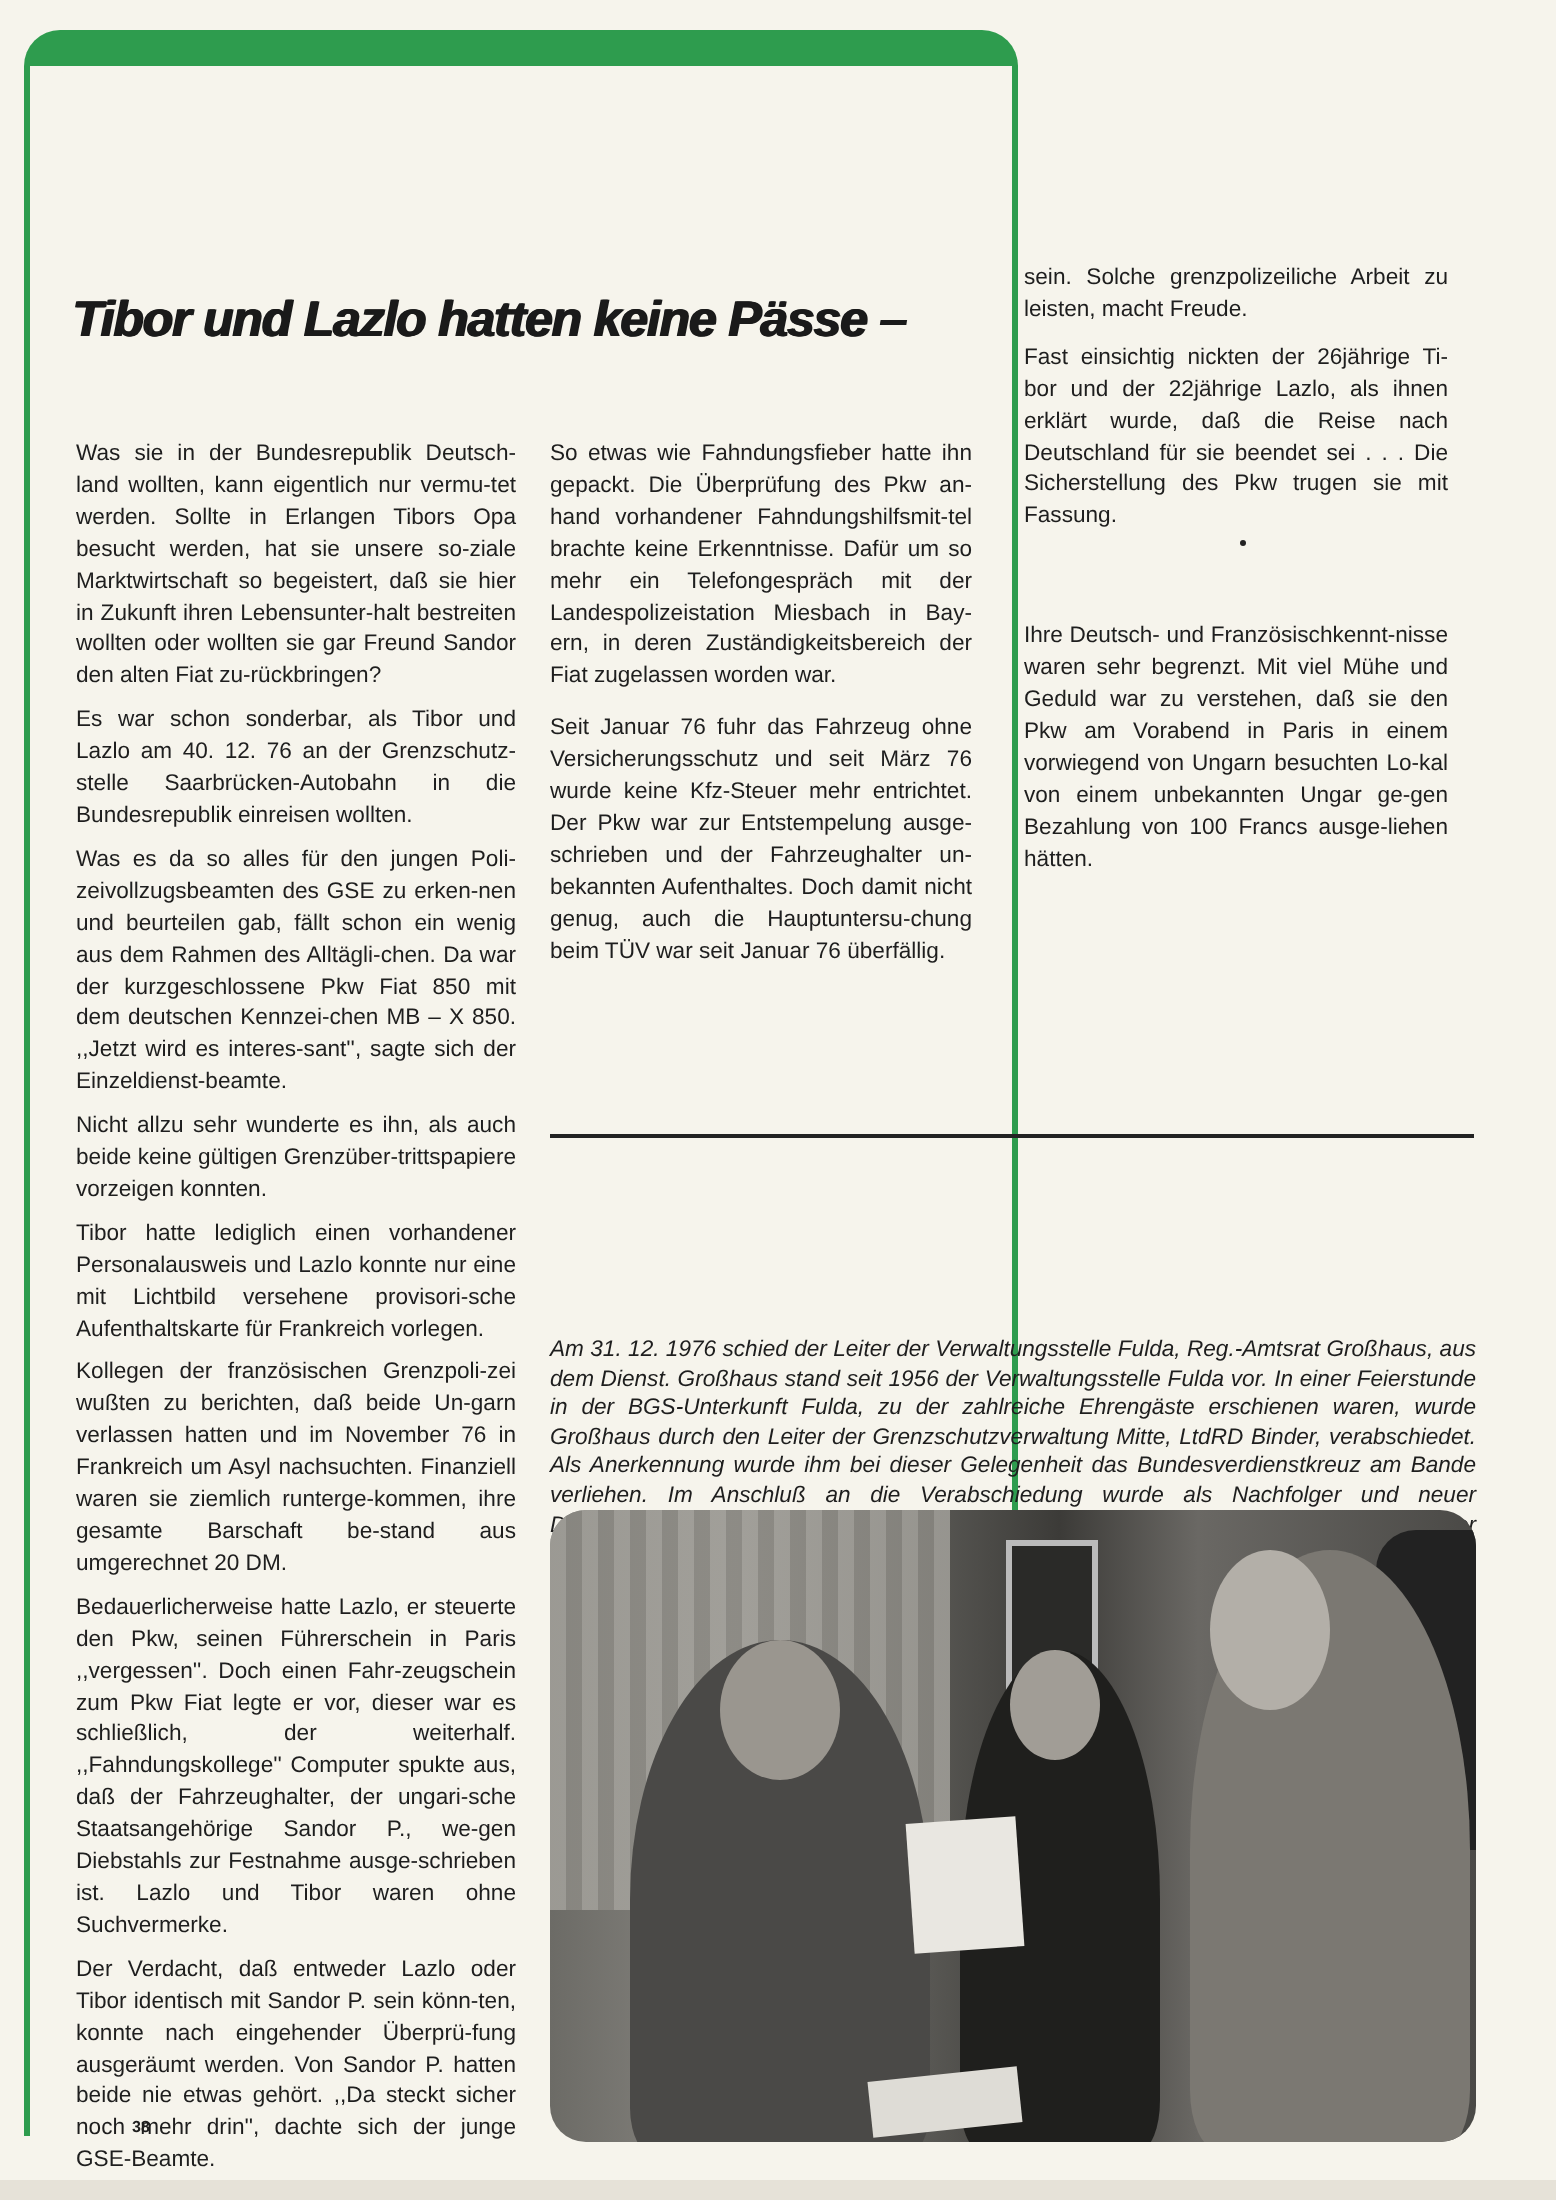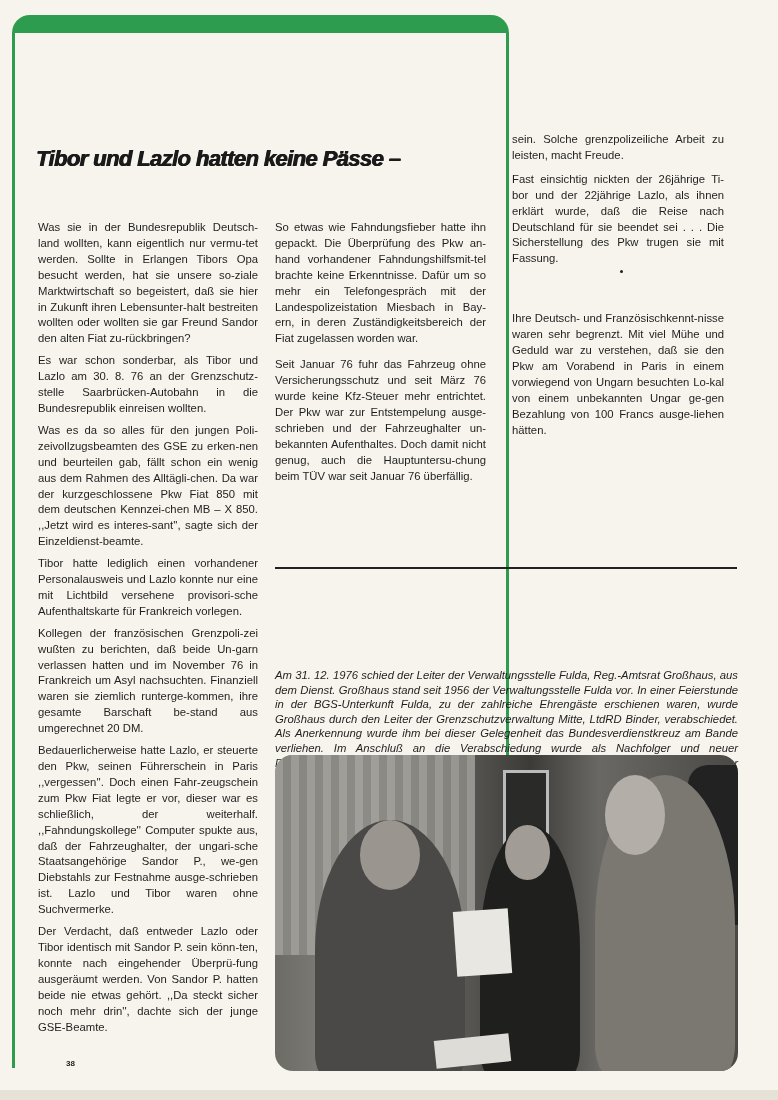--- a/index.html
+++ b/index.html
@@ -17,21 +17,21 @@
     position: absolute; left: 22px; top: 33px; width: 485px; height: 20px;
     background: #f6f4ec; border-radius: 22px 22px 0 0;
   }
   .green-left { position: absolute; left: 12px; top: 33px; width: 3px; height: 1035px; background: #2e9c4e; }
   .green-right { position: absolute; left: 506px; top: 33px; width: 3px; height: 1035px; background: #2e9c4e; }
   .bottom-shade { position:absolute; left:0; top:1090px; width:778px; height:10px; background:#e6e2d8; }
 
   .headline {
     position: absolute; left: 36px; top: 130px; width: 470px;
     font-family: "Liberation Sans", sans-serif; font-weight: bold; font-style: italic;
-    font-size: 22px; line-height: 27px; color: #1a1a1a; letter-spacing: -0.6px;
+    font-size: 25px; line-height: 27px; color: #1a1a1a; letter-spacing: -0.6px;
     text-shadow: 0.6px 0 0 #1a1a1a, -0.3px 0 0 #1a1a1a;
   }
   .col {
     position: absolute; font-size: 11.3px; line-height: 15.9px; text-align: justify;
     hyphens: manual;
   }
   .col p { margin: 0 12px 6px 0; }
   .col1 { left: 38px; top: 220px; width: 232px; }
   .col2 { left: 275px; top: 220px; width: 223px; }
   .col3 { left: 512px; top: 132px; width: 224px; }
@@ -77,22 +77,23 @@
 <div class="green-left"></div>
 <div class="green-right"></div>
 <div class="bottom-shade"></div>
 
 <h1 class="headline">
   <div>Tibor und Lazlo hatten keine Pässe –</div>
 </h1>
 
 <div class="col col1">
   <p>Was sie in der Bundesrepublik Deutsch-land wollten, kann eigentlich nur vermu-tet werden. Sollte in Erlangen Tibors Opa besucht werden, hat sie unsere so-ziale Marktwirtschaft so begeistert, daß sie hier in Zukunft ihren Lebensunter-halt bestreiten wollten oder wollten sie gar Freund Sandor den alten Fiat zu-rückbringen?</p>
-  <p>Es war schon sonderbar, als Tibor und Lazlo am 30. 8. 76 an der Grenzschutz-stelle Saarbrücken-Autobahn in die Bundesrepublik einreisen wollten.</p>
+  <p>Es war schon sonderbar, als Tibor und Lazlo am 40. 12. 76 an der Grenzschutz-stelle Saarbrücken-Autobahn in die Bundesrepublik einreisen wollten.</p>
   <p>Was es da so alles für den jungen Poli-zeivollzugsbeamten des GSE zu erken-nen und beurteilen gab, fällt schon ein wenig aus dem Rahmen des Alltägli-chen. Da war der kurzgeschlossene Pkw Fiat 850 mit dem deutschen Kennzei-chen MB – X 850. ,,Jetzt wird es interes-sant'', sagte sich der Einzeldienst-beamte.</p>
+  <p>Nicht allzu sehr wunderte es ihn, als auch beide keine gültigen Grenzüber-trittspapiere vorzeigen konnten.</p>
   <p>Tibor hatte lediglich einen vorhandener Personalausweis und Lazlo konnte nur eine mit Lichtbild versehene provisori-sche Aufenthaltskarte für Frankreich vorlegen.</p>
   <p>Kollegen der französischen Grenzpoli-zei wußten zu berichten, daß beide Un-garn verlassen hatten und im November 76 in Frankreich um Asyl nachsuchten. Finanziell waren sie ziemlich runterge-kommen, ihre gesamte Barschaft be-stand aus umgerechnet 20 DM.</p>
   <p>Bedauerlicherweise hatte Lazlo, er steuerte den Pkw, seinen Führerschein in Paris ,,vergessen''. Doch einen Fahr-zeugschein zum Pkw Fiat legte er vor, dieser war es schließlich, der weiterhalf. ,,Fahndungskollege'' Computer spukte aus, daß der Fahrzeughalter, der ungari-sche Staatsangehörige Sandor P., we-gen Diebstahls zur Festnahme ausge-schrieben ist. Lazlo und Tibor waren ohne Suchvermerke.</p>
   <p>Der Verdacht, daß entweder Lazlo oder Tibor identisch mit Sandor P. sein könn-ten, konnte nach eingehender Überprü-fung ausgeräumt werden. Von Sandor P. hatten beide nie etwas gehört. ,,Da steckt sicher noch mehr drin'', dachte sich der junge GSE-Beamte.</p>
 </div>
 
 <div class="col col2">
   <p style="margin-bottom:10px">So etwas wie Fahndungsfieber hatte ihn gepackt. Die Überprüfung des Pkw an-hand vorhandener Fahndungshilfsmit-tel brachte keine Erkenntnisse. Dafür um so mehr ein Telefongespräch mit der Landespolizeistation Miesbach in Bay-ern, in deren Zuständigkeitsbereich der Fiat zugelassen worden war.</p>
   <p style="margin-bottom:10px">Seit Januar 76 fuhr das Fahrzeug ohne Versicherungsschutz und seit März 76 wurde keine Kfz-Steuer mehr entrichtet. Der Pkw war zur Entstempelung ausge-schrieben und der Fahrzeughalter un-bekannten Aufenthaltes. Doch damit nicht genug, auch die Hauptuntersu-chung beim TÜV war seit Januar 76 überfällig.</p>
 </div>

